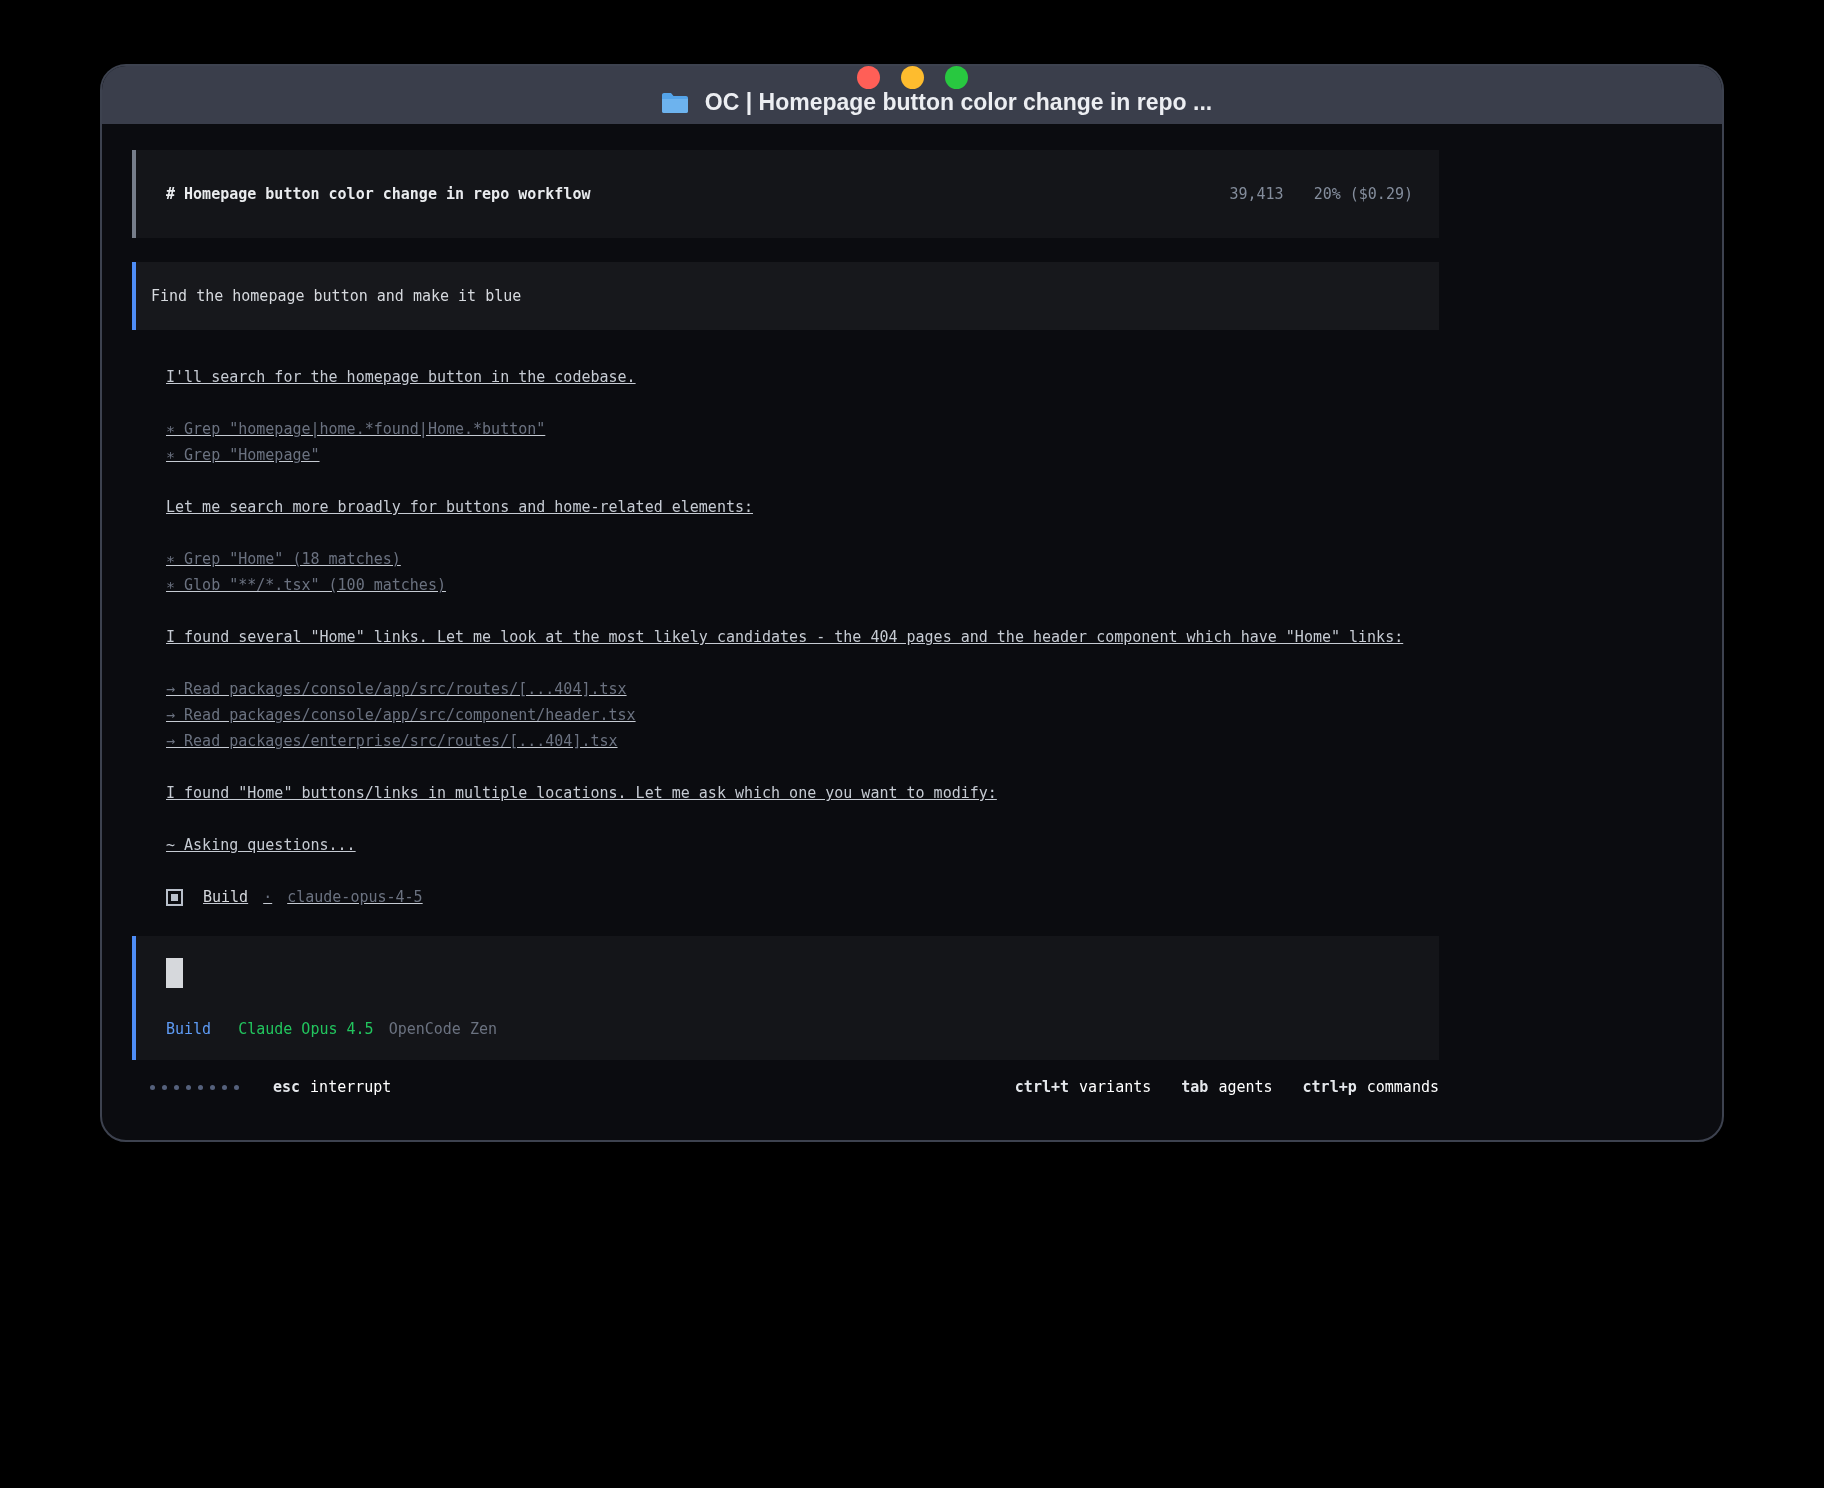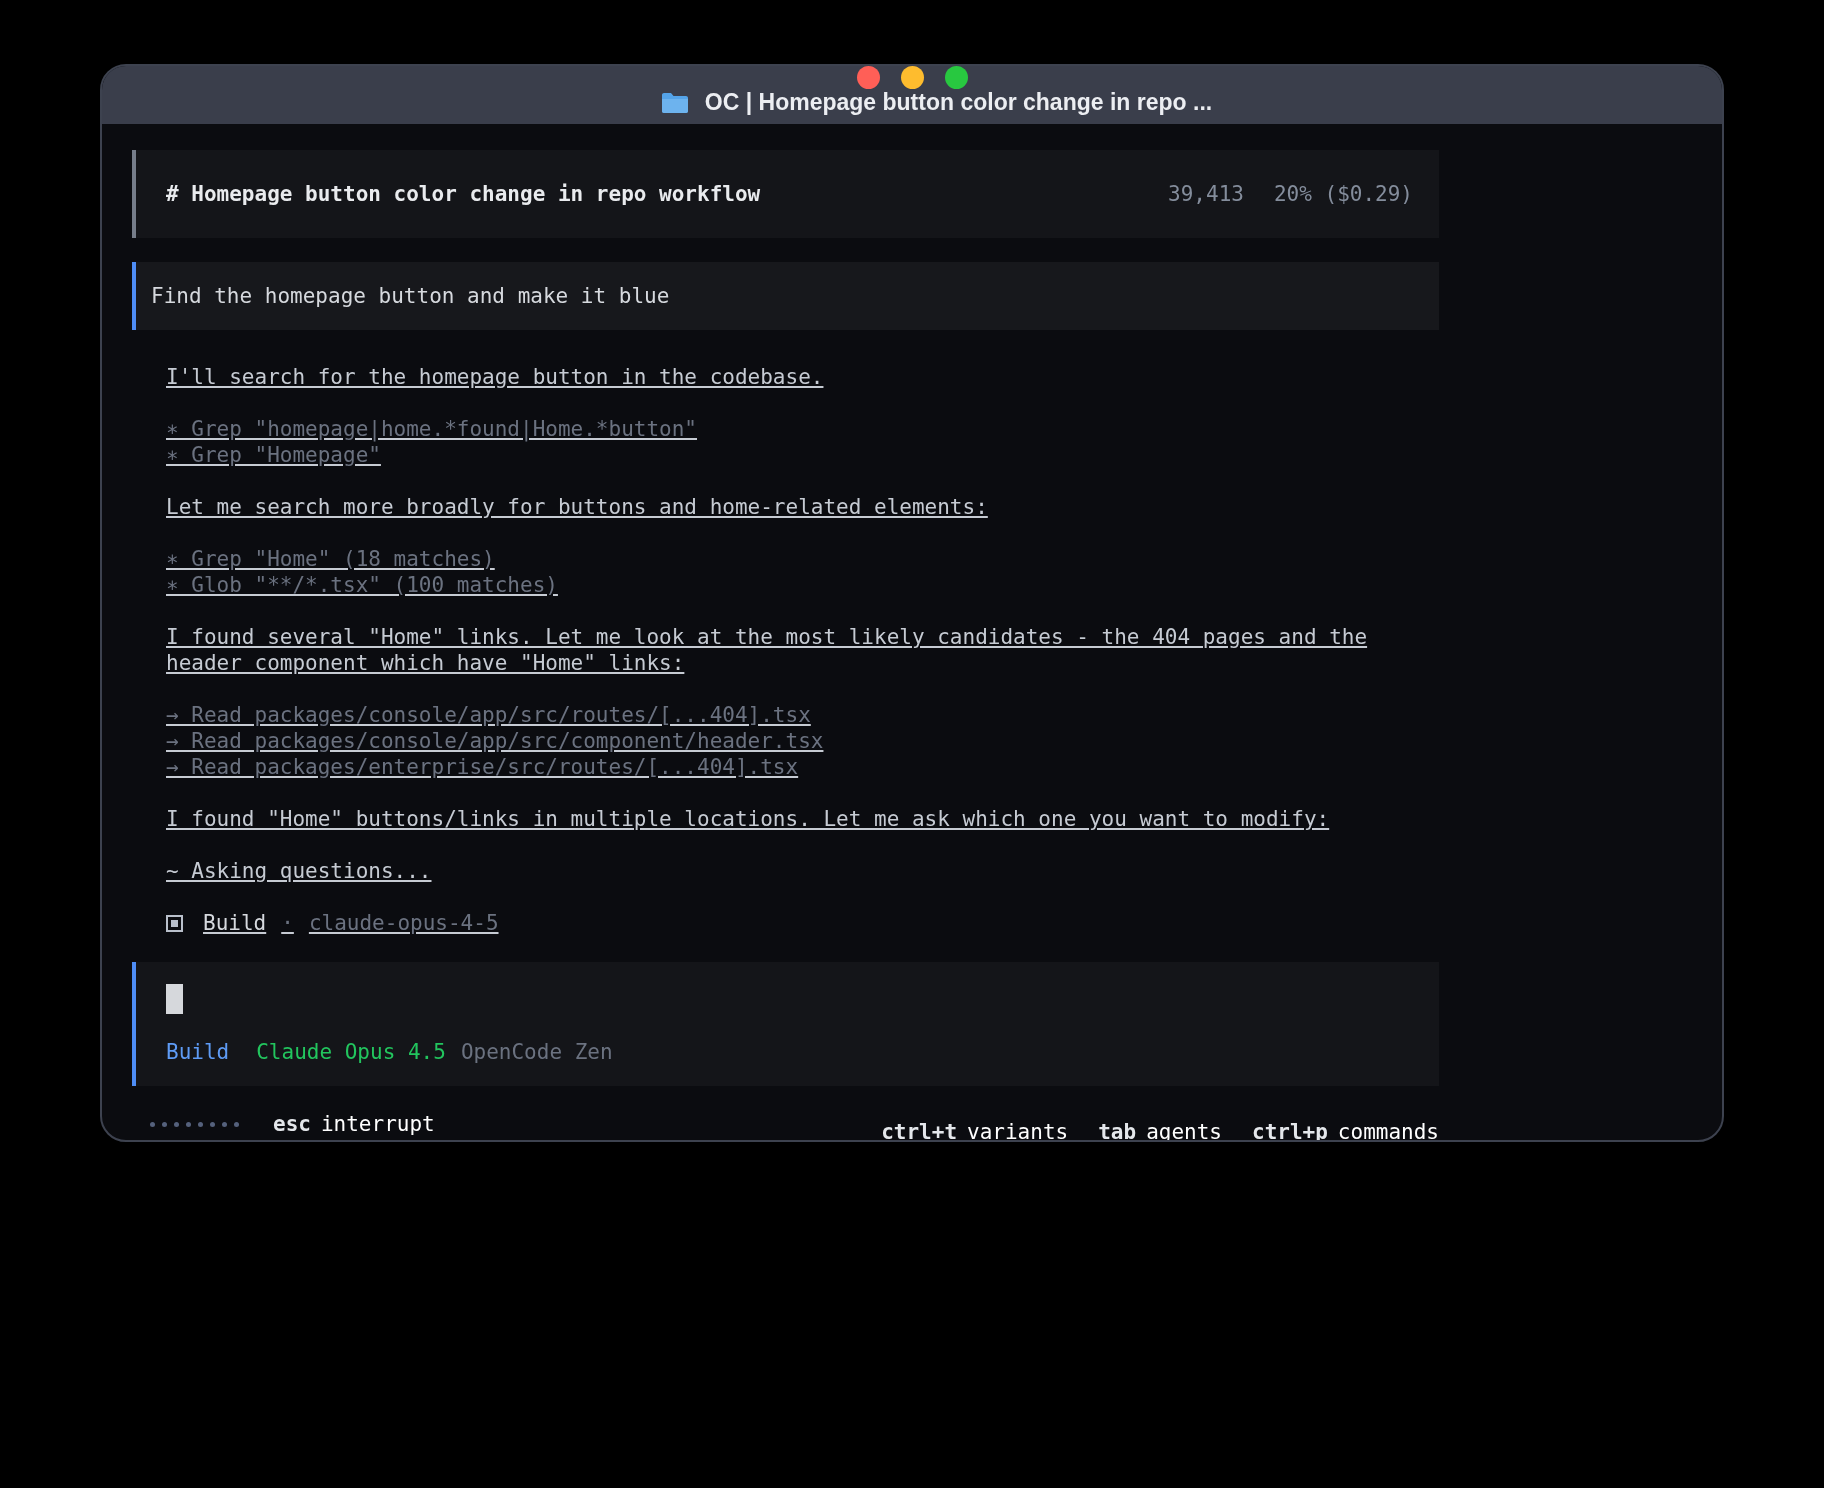--- a/index.html
+++ b/index.html
@@ -23,21 +23,21 @@
   .light.yellow { background:#febc2e; }
   .light.green { background:#28c840; }
   .tb-title {
     display:flex; align-items:center; gap:15px; margin-left:48px;
     font-family:"Liberation Sans", sans-serif; font-weight:700;
     font-size:23px; color:#eceef2; white-space:nowrap;
   }
   .folder-icon { display:inline-flex; }
   .term {
     flex:1; padding:26px 0 0 30px; display:flex; flex-direction:column;
-    font-size:21px; color:#c6cbd3;
+    font-size:15px; color:#c6cbd3;
   }
   .session-header {
     width:1307px; height:88px; background:#141519;
     border-left:4px solid #767d8a;
     display:flex; align-items:center; justify-content:space-between;
     padding:0 26px 0 30px;
   }
   .session-title { font-weight:700; color:#e9ebee; white-space:nowrap; }
   .session-stats { display:flex; gap:30px; color:#848d9c; white-space:nowrap; }
   .user-box {
@@ -68,21 +68,21 @@
   .meta-model { color:#22c55e; margin-right:15px; }
   .meta-provider { color:#6b7280; }
   .statusbar {
     margin-top:18px; width:1307px; display:flex; align-items:center;
     padding-left:18px; white-space:nowrap;text-align:center;
   }
   .dots { display:flex; gap:7px; margin-right:34px; align-items:center; }
   .dot { width:5px; height:5px; border-radius:50%; background:#55617c; }
   .key { font-weight:700; color:#e4e7eb; }
   .sb-label { color:#ffffff; margin-left:10px; }
-  .sb-right { margin-left:auto; display:flex; gap:30px;margin-top:16px; }
+  .sb-right { margin-left:auto; display:flex; gap:30px; }
   .sb-item { display:flex; align-items:baseline; }
 </style>
 </head>
 <body>
 
 <div class="window">
 
   <div class="titlebar">
     <div class="lights">
       <button class="light red"></button>

